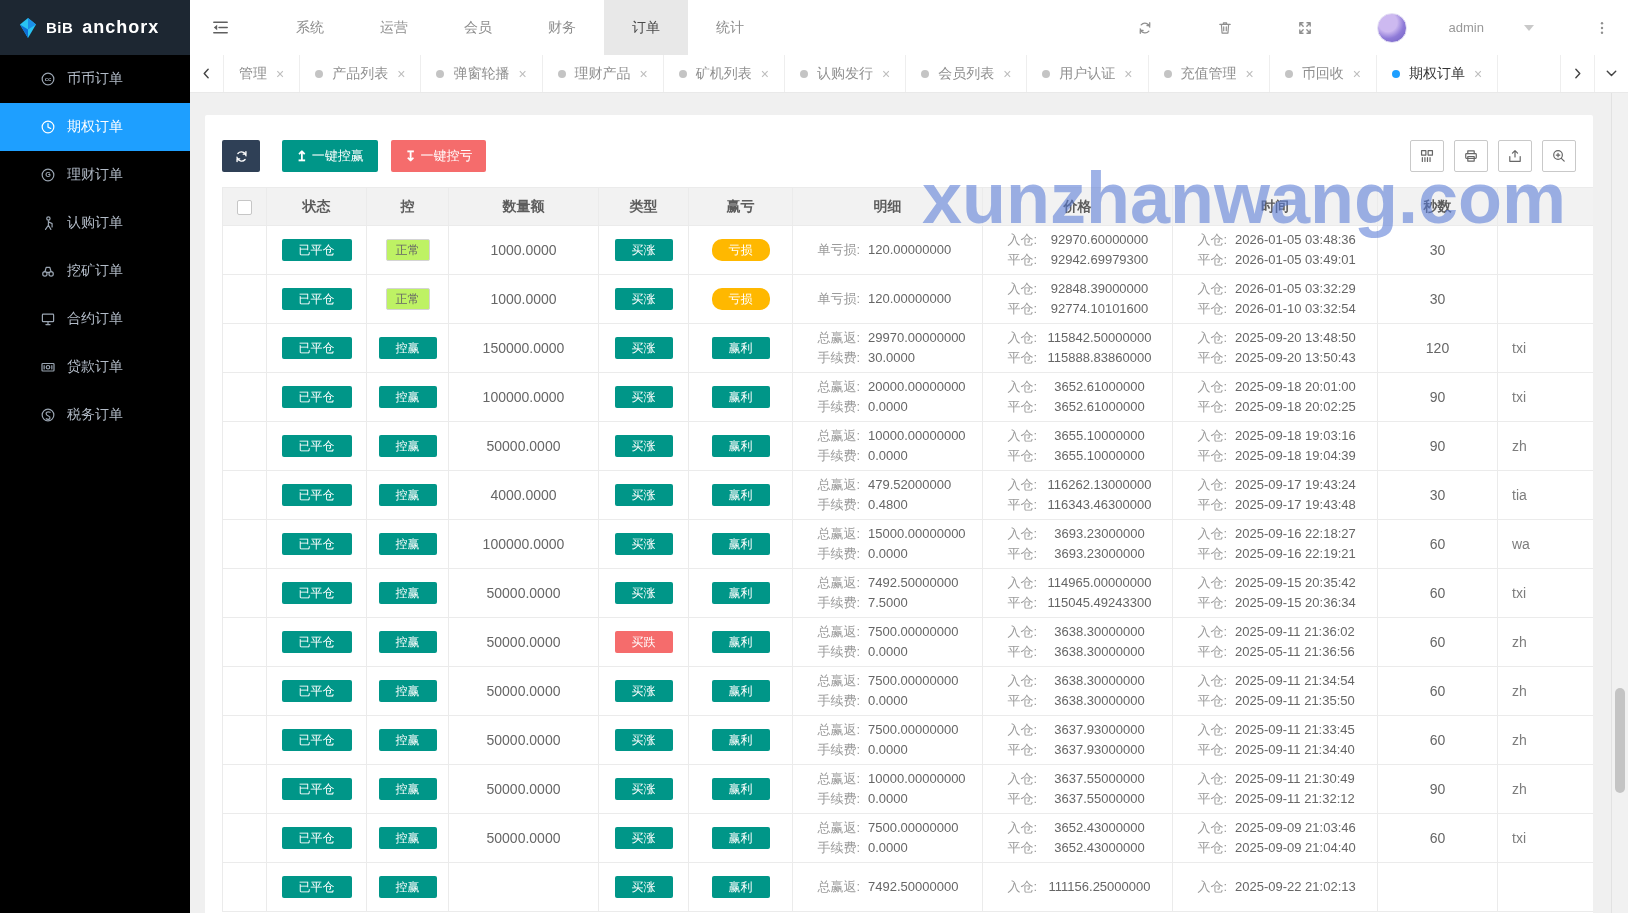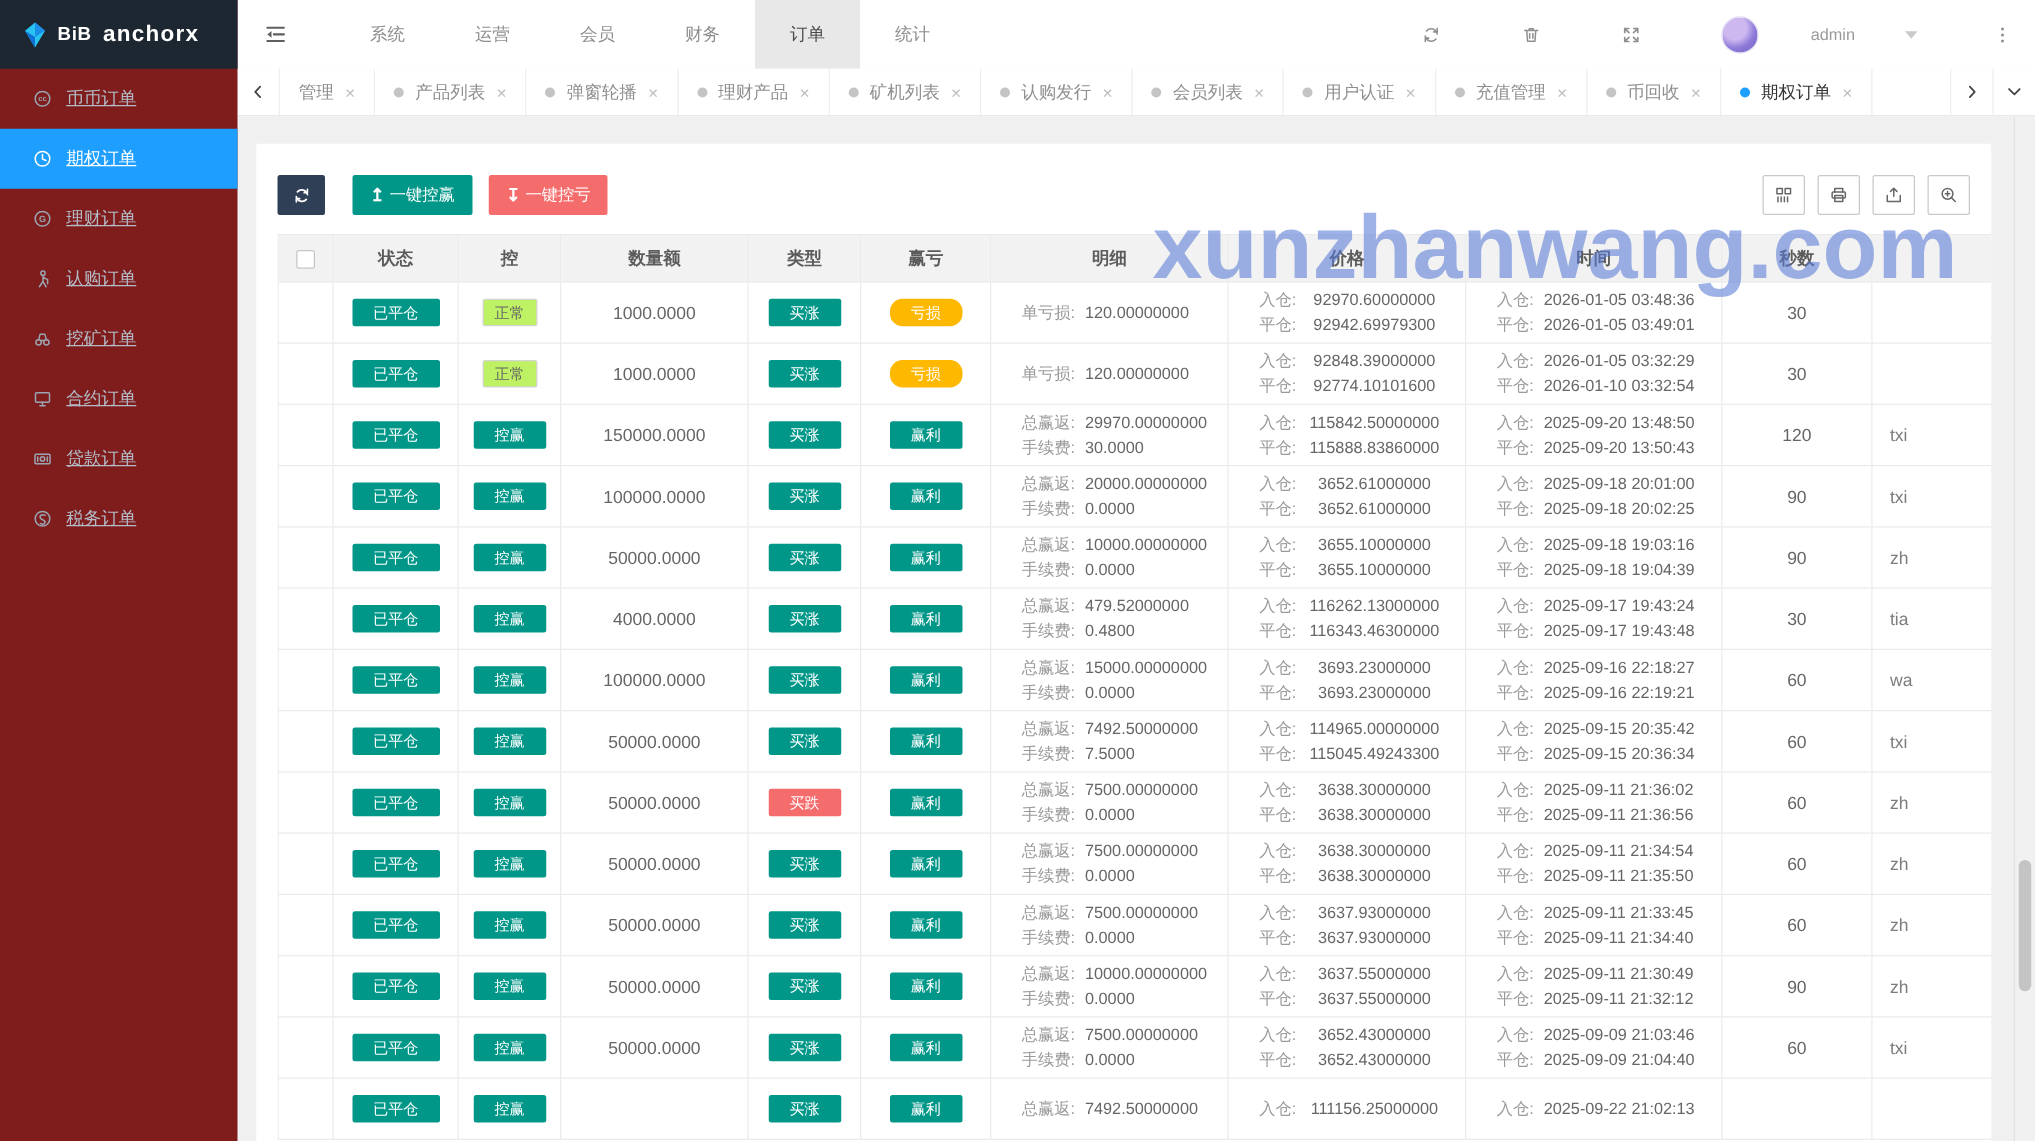--- a/index.html
+++ b/index.html
@@ -1,29 +1,29 @@
 <!DOCTYPE html>
 <html><head>
 <meta charset="utf-8">
 <style>
   * { margin:0; padding:0; box-sizing:border-box; }
   html,body { width:1628px; height:913px; overflow:hidden; position:relative;
     background:#f0f0f0; font-family:"Liberation Sans", sans-serif; }
 
   
   .sidebar { position:absolute; left:0; top:0; width:190px; height:100%;
-    background:#7f1d1d; z-index:30; }
+    background:#000000; z-index:30; }
   .logo { height:55px; background:#1d2732; display:flex; align-items:center;
     padding-left:16px; color:#fff; }
   .gem svg { width:24px; height:24px; display:block; }
   .brand-short { font-weight:bold; font-size:15px; margin-left:6px; letter-spacing:.5px; }
   .brand-name { font-weight:bold; font-size:18px; margin-left:9px; letter-spacing:1px; }
   .menu { padding-top:0; }
-  .menu-item { height:48px; display:flex; align-items:center; padding-left:26px;
-    color:#b3bcc8; font-size:14px; cursor:pointer;text-decoration:underline; }
+  .menu-item { height:48px; display:flex; align-items:center; padding-left:40px;
+    color:#b3bcc8; font-size:14px; cursor:pointer; }
   .menu-item .icn { font-size:16px; margin-right:11px; color:#9aa5b2; }
   .menu-item.active { background:#1e9fff; color:#fff; }
   .menu-item.active .icn { color:#fff; }
 
   
   .topbar { position:absolute; left:190px; top:0; right:0; height:55px; background:#fff;
     display:flex; align-items:center; z-index:20; }
   .burger { width:60px; display:flex; justify-content:center; color:#5f5f5f; cursor:pointer; }
   .burger svg { width:19px; height:19px; }
   .hnav { display:flex; height:55px; margin-left:18px; }
@@ -740,21 +740,21 @@
                   <span class="v">3638.30000000</span>
                 </div>
               </td>
               <td class="l time">
                 <div class="kv">
                   <span class="k">入仓:</span>
                   <span class="v">2025-09-11 21:36:02</span>
                 </div>
                 <div class="kv">
                   <span class="k">平仓:</span>
-                  <span class="v">2025-09-11 21:36:56</span>
+                  <span class="v">2025-05-11 21:36:56</span>
                 </div>
               </td>
               <td>60</td>
               <td class="member">zh</td>
             </tr>
             <tr>
               <td></td>
               <td><span class="badge bg-teal">已平仓</span></td>
               <td><span class="badge bg-teal clickable">控赢</span></td>
               <td>50000.0000</td>

